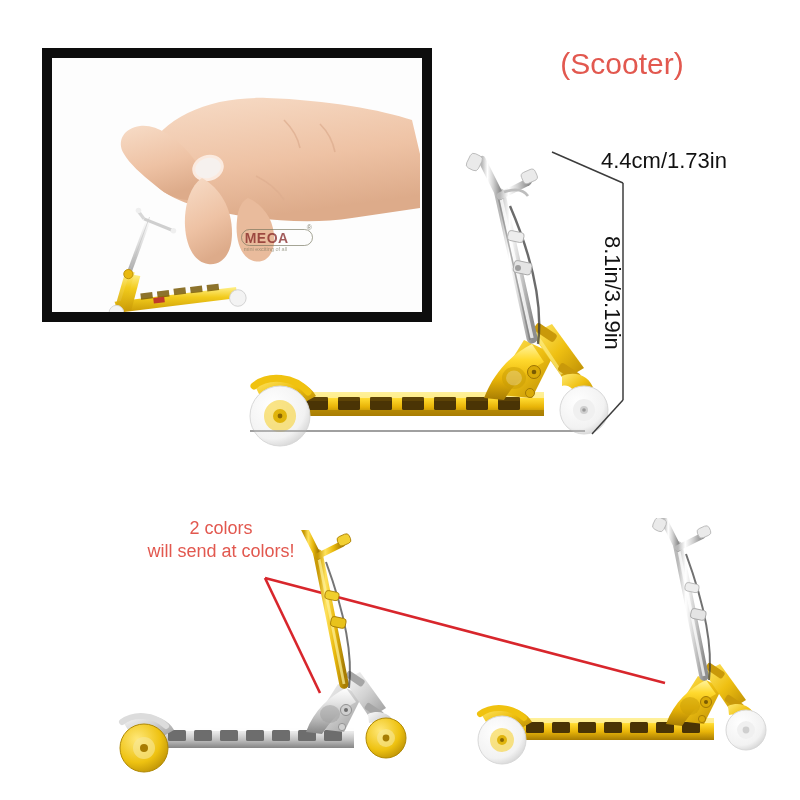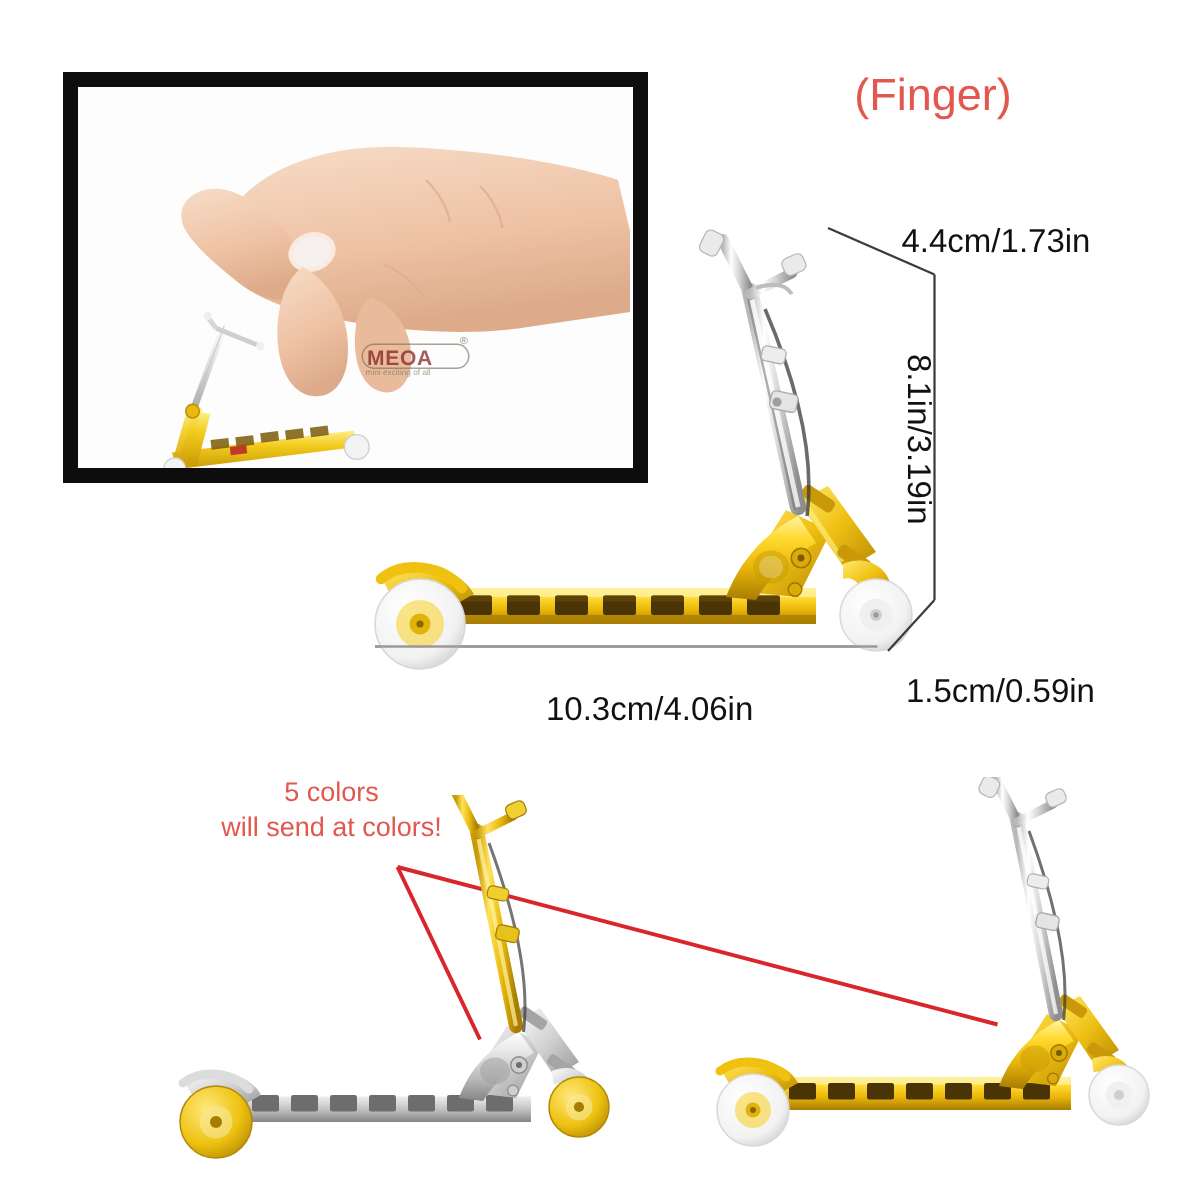--- a/index.html
+++ b/index.html
@@ -225,21 +225,21 @@
         <div class="wm-box"></div>
         <div class="wm-text">MEOA</div>
         <div class="wm-reg">®</div>
         <div class="wm-tag">mini exciting of all</div>
       </div>
 
     </div>
   </div>
 
   <div class="title-block">
-    <span class="title-line2">(Finger)</span>
+    <span class="title-line2">(Scooter)</span>
   </div>
 
   <div class="scooter-holder" style="left:232px; top:148px; width:400px; height:300px;">
     <svg width="400" height="300" viewBox="0 0 400 300">
       <defs>
         <linearGradient id="goldM" x1="0" y1="0" x2="0" y2="1">
           <stop offset="0" stop-color="#fff4a0"></stop>
           <stop offset="0.28" stop-color="#ffd92e"></stop>
           <stop offset="0.62" stop-color="#e8b408"></stop>
           <stop offset="1" stop-color="#a77c03"></stop>
@@ -353,25 +353,23 @@
 
     <line x1="623" y1="183" x2="623" y2="400" stroke="#3c3c3c" stroke-width="1.5"></line>
 
     <polyline points="623,400 592,434" fill="none" stroke="#3c3c3c" stroke-width="1.5"></polyline>
 
     <line x1="250" y1="431" x2="585" y2="431" stroke="#9a9a9a" stroke-width="1.6"></line>
   </svg>
 
   <div class="dim dim-top">4.4cm/1.73in</div>
   <div class="dim dim-right">8.1in/3.19in</div>
-  <div class="dim dim-bottom">1.5cm/0.59in</div>
-  <div class="dim dim-length">10.3cm/4.06in</div>
 
   <div class="annot">
-    <span>5 colors</span>
+    <span>2 colors</span>
     <span class="annot-line2">will send at colors!</span>
   </div>
 
   <svg class="layer">
     <line x1="265" y1="578" x2="320" y2="693" stroke="#d8262c" stroke-width="2.6"></line>
     <line x1="265" y1="578" x2="665" y2="683" stroke="#d8262c" stroke-width="2.6"></line>
   </svg>
 
   <div class="scooter-holder" style="left:104px; top:530px; width:320px; height:260px;">
     <svg width="320" height="260" viewBox="0 0 320 260">

